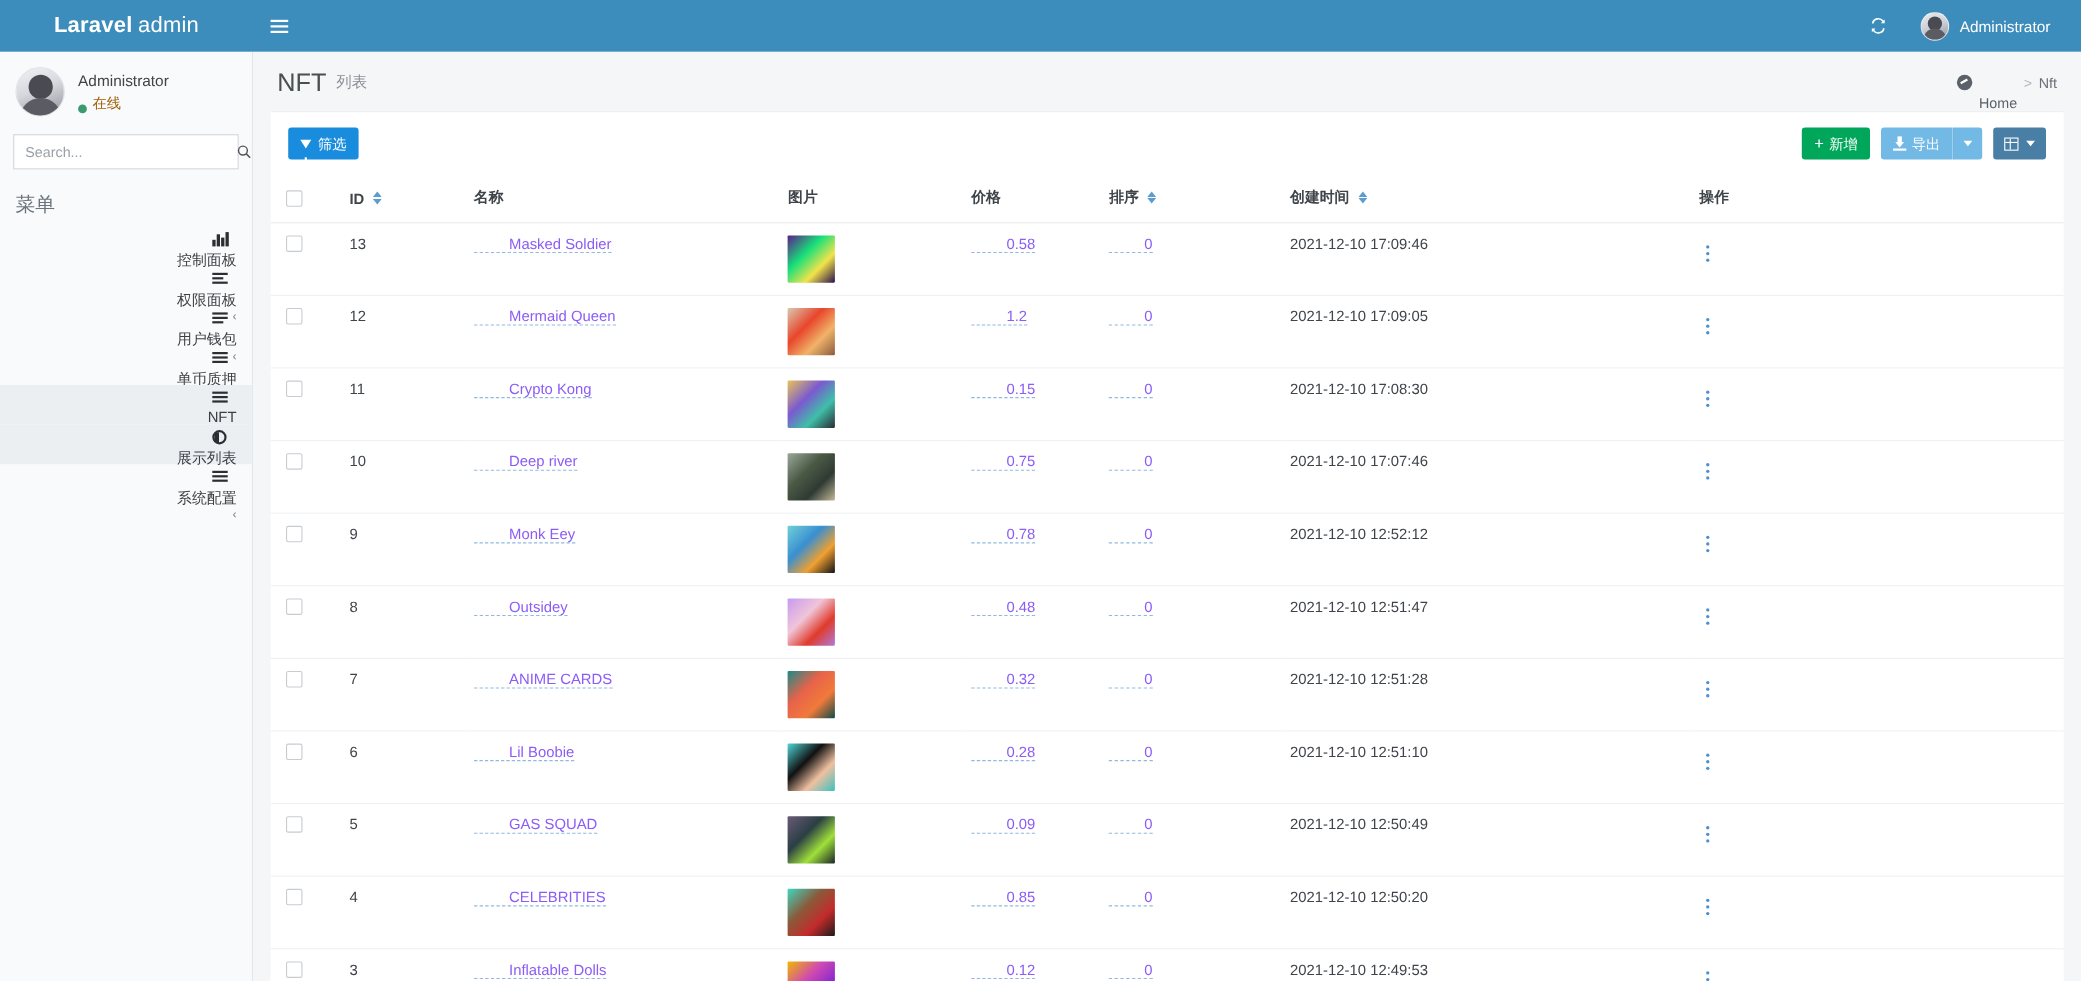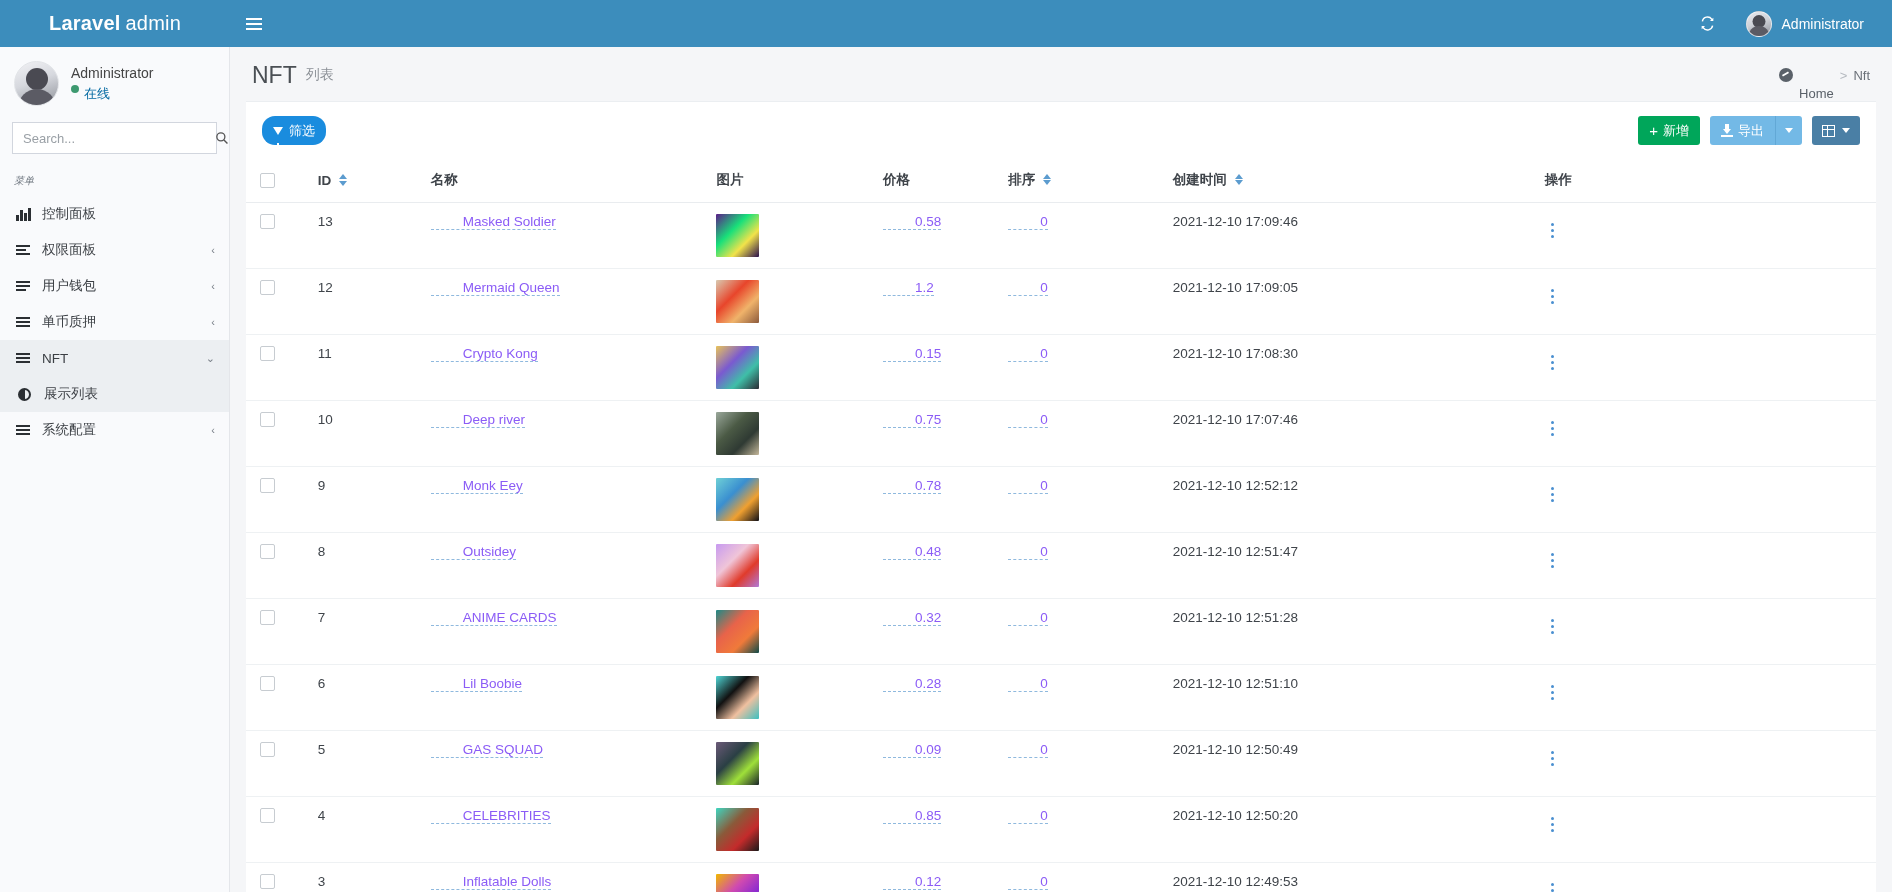--- a/index.html
+++ b/index.html
@@ -87,22 +87,22 @@
     width:22px; height:22px; border-radius:50%;
     background:#4a4a52; transform:translateX(-50%);
   }
   .avatar-lg::after {
     content:""; position:absolute; left:50%; top:62%;
     width:38px; height:28px; border-radius:19px 19px 0 0;
     background:#5b5b64; transform:translateX(-50%);
   }
   .user-info .uname { font-size: 14px; color: #444; font-weight: 400; }
   .user-info .ustatus {
-    font-size: 13px; color: #0369a1; margin-top: 4px;
-    display: flex; align-items: flex-start; gap: 5px;
+    font-size: 13px; color: #a16207; margin-top: 4px;
+    display: flex; align-items: flex-end; gap: 5px;
   }
   .dot-online {
     width: 8px; height: 8px; border-radius: 50%;
     background: #3d9970; display: inline-block;
   }
   .search-wrap { padding: 4px 12px 0 12px; }
   .search-box {
     display: flex; align-items: center;
     height: 32px; border: 1px solid #d2d6de; background: #fff;
   }
@@ -112,28 +112,29 @@
     font-family: "Liberation Sans", sans-serif; background: transparent;
   }
   .search-box input::placeholder { color: #9aa0a6; }
   .search-btn {
     width: 32px; height: 30px; background: transparent; border: 0;
     display: flex; align-items: center; justify-content: center;
     cursor: pointer; color: #555;
   }
   .menu-header {
     padding: 20px 14px 8px 14px;
-    font-size: 10px; color: #6b737c; font-style: italic;
+    font-size: 18px; color: #6b737c;
   }
   .menu-list { list-style: none; margin: 0; padding: 0; }
   .menu-item {
-    display: flex; align-items: center;
+    display: flex; align-items: flex-end;
     height: 36px; padding: 0 14px 0 16px;
     font-size: 13.5px; color: #3b3f44; cursor: pointer;
     position: relative;
+    flex-direction: column;
   }
   .menu-item.active { background: #eceff2; }
   .menu-item.sub { background: #eceff2; padding-left: 18px; }
   .menu-item .m-icon {
     width: 22px; display: flex; align-items: center;
     flex: 0 0 22px; color: #2b2f33;
   }
   .menu-item .m-label { flex: 1; margin-left: 4px; }
   .menu-item .m-caret {
     font-size: 11px; color: #7a8189; margin-left: auto;
@@ -188,21 +189,21 @@
     display: flex; align-items: center;
     padding: 14px 16px 14px 16px;
   }
   .btn {
     border: 0; cursor: pointer;
     font-family: "Liberation Sans", sans-serif;
     font-size: 13px; color: #fff;
     display: inline-flex; align-items: center; gap: 5px;
     padding: 0 11px; height: 29px; border-radius: 3px;
   }
-  .btn-filter { background: #1a8cde; border-radius: 13px; }
+  .btn-filter { background: #1a8cde; }
   .btn-new { background: #00a65a; }
   .btn-export { background: #73b9e6; border-radius: 3px 0 0 3px; }
   .btn-export-caret {
     background: #73b9e6; width: 27px; height: 29px;
     border-radius: 0 3px 3px 0; border-left: 1px solid #62a8d6;
     display: inline-flex; align-items:center; justify-content:center;
     cursor: pointer; color:#fff; font-size:10px;
   }
   .btn-cols {
     background: #4a7fa5; height: 29px; padding: 0 10px; border-radius: 3px;

